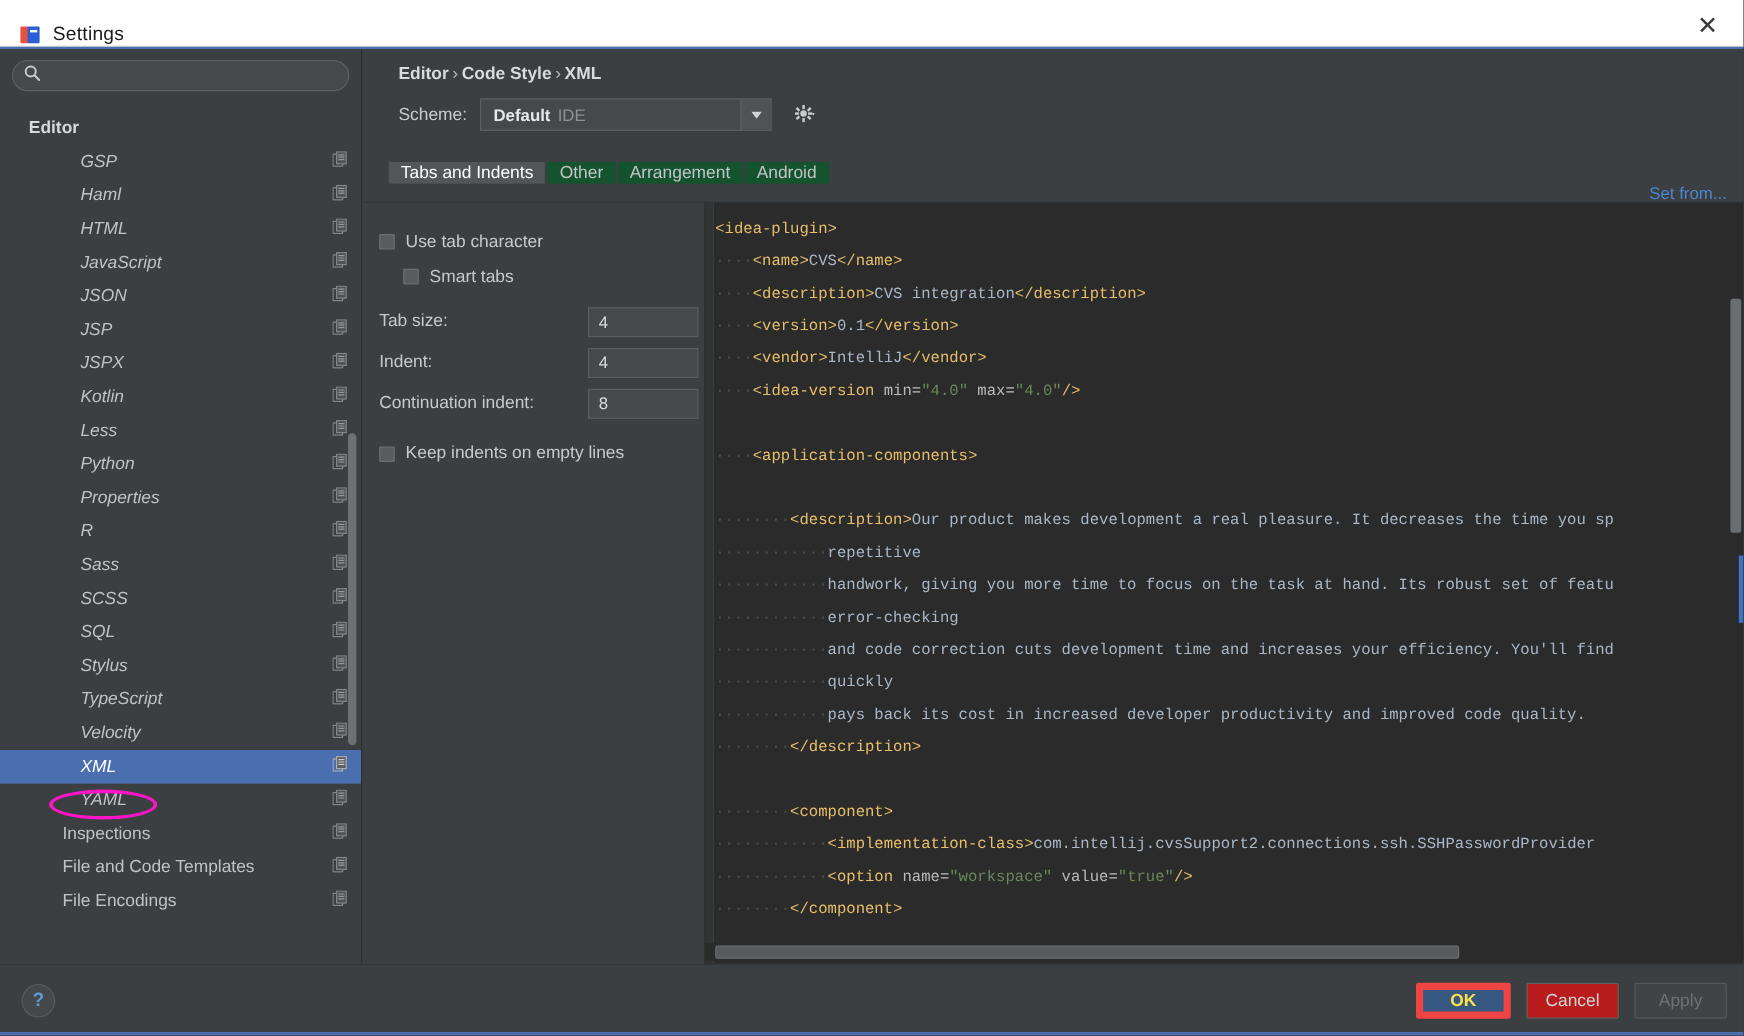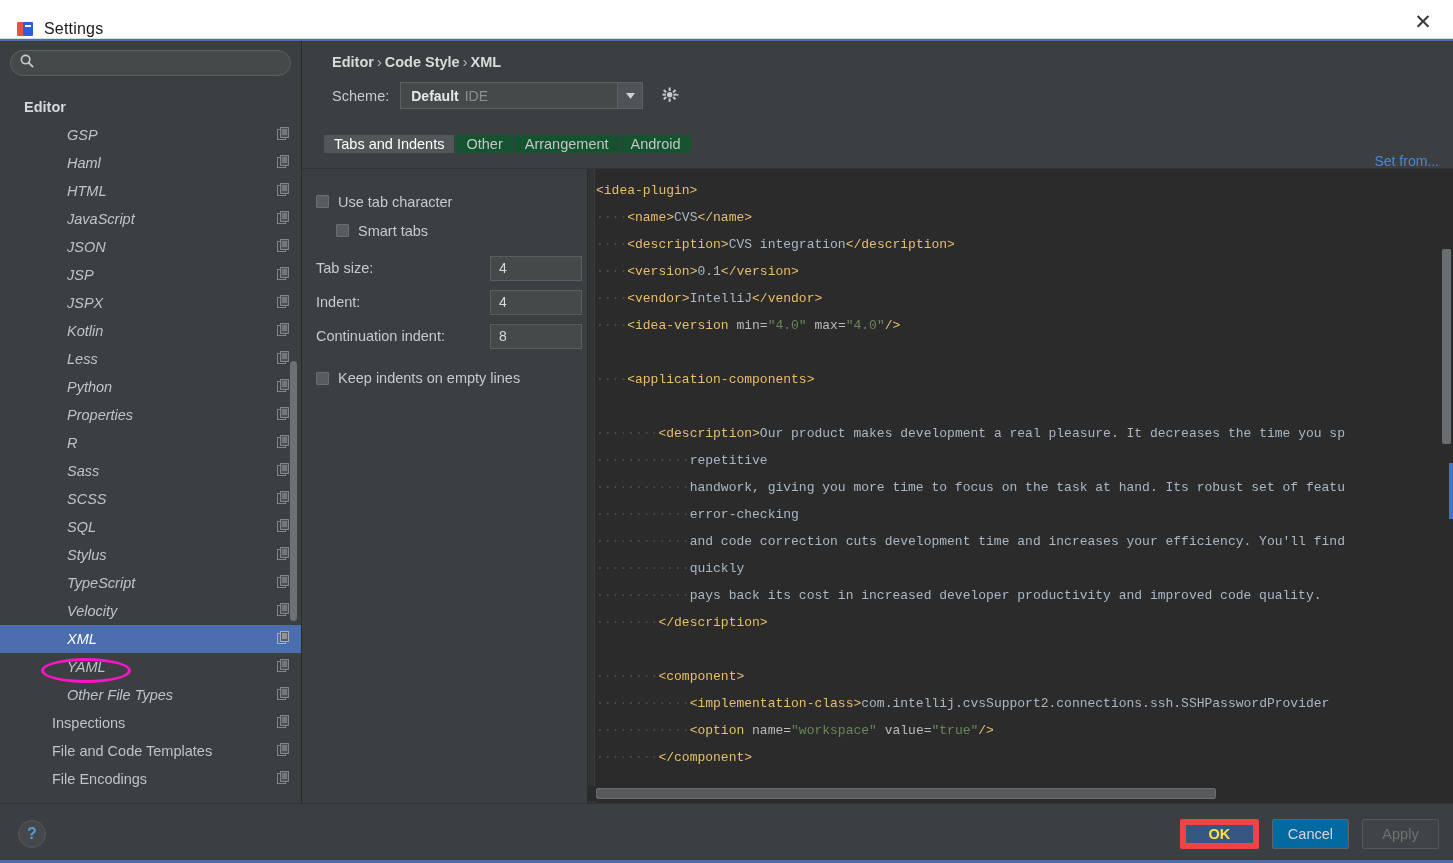--- a/index.html
+++ b/index.html
@@ -201,21 +201,21 @@
     border-top: 1px solid #323537;
   }
   .help-btn {
     width: 28px; height: 28px; border-radius: 50%; border: 1px solid #55595b;
     background: #44484a; display: flex; align-items: center; justify-content: center;
     color: #5b9bd5; font-size: 16px; font-weight: bold;
   }
   .footer-spacer { flex: 1 1 auto; }
   .btn {
     height: 30px; min-width: 77px; padding: 0 15px; margin-left: 13px;
-    border: 1px solid #5e6264; background: #0369a1; color: #d3d6d8;
+    border: 1px solid #5e6264; background: #b91c1c; color: #d3d6d8;
     font-size: 14.5px; font-family: "Liberation Sans", sans-serif;
     border-radius: 2px; display: flex; align-items: center; justify-content: center;
   }
   .btn.primary {
     background: #365880; border: 6px solid #ef4444; color: #fde047; font-weight: bold;
     min-width: 79px;
   }
   .btn.disabled { color: #6e7274; background: #414446; border-color: #54585a; }
   .footer-line { position: absolute; left: 0; right: 0; bottom: 0; height: 3px; background: #4b6eaf; }
 </style>
@@ -440,30 +440,20 @@
               <span><svg class="copy-icon" viewBox="0 0 14 14">
                   <rect x="0.5" y="2.5" width="8" height="10" fill="none" stroke="#a8acaf"></rect>
                   <rect x="3.5" y="0.5" width="8" height="10" fill="#5a5e60" stroke="#a8acaf"></rect>
                   <line x1="5" y1="3" x2="10" y2="3" stroke="#c9ccce"></line>
                   <line x1="5" y1="5" x2="10" y2="5" stroke="#c9ccce"></line>
                   <line x1="5" y1="7" x2="10" y2="7" stroke="#c9ccce"></line>
                 </svg></span>
             </div>
             <div class="tree-item depth1">
               <span class="tree-label">YAML</span>
-              <span><svg class="copy-icon" viewBox="0 0 14 14">
-                  <rect x="0.5" y="2.5" width="8" height="10" fill="none" stroke="#a8acaf"></rect>
-                  <rect x="3.5" y="0.5" width="8" height="10" fill="#5a5e60" stroke="#a8acaf"></rect>
-                  <line x1="5" y1="3" x2="10" y2="3" stroke="#c9ccce"></line>
-                  <line x1="5" y1="5" x2="10" y2="5" stroke="#c9ccce"></line>
-                  <line x1="5" y1="7" x2="10" y2="7" stroke="#c9ccce"></line>
-                </svg></span>
-            </div>
-            <div class="tree-item depth1">
-              <span class="tree-label">Other File Types</span>
               <span><svg class="copy-icon" viewBox="0 0 14 14">
                   <rect x="0.5" y="2.5" width="8" height="10" fill="none" stroke="#a8acaf"></rect>
                   <rect x="3.5" y="0.5" width="8" height="10" fill="#5a5e60" stroke="#a8acaf"></rect>
                   <line x1="5" y1="3" x2="10" y2="3" stroke="#c9ccce"></line>
                   <line x1="5" y1="5" x2="10" y2="5" stroke="#c9ccce"></line>
                   <line x1="5" y1="7" x2="10" y2="7" stroke="#c9ccce"></line>
                 </svg></span>
             </div>
             <div class="tree-item lvl0" style="padding-left: 52px;">
               <span class="tree-label">Inspections</span>

